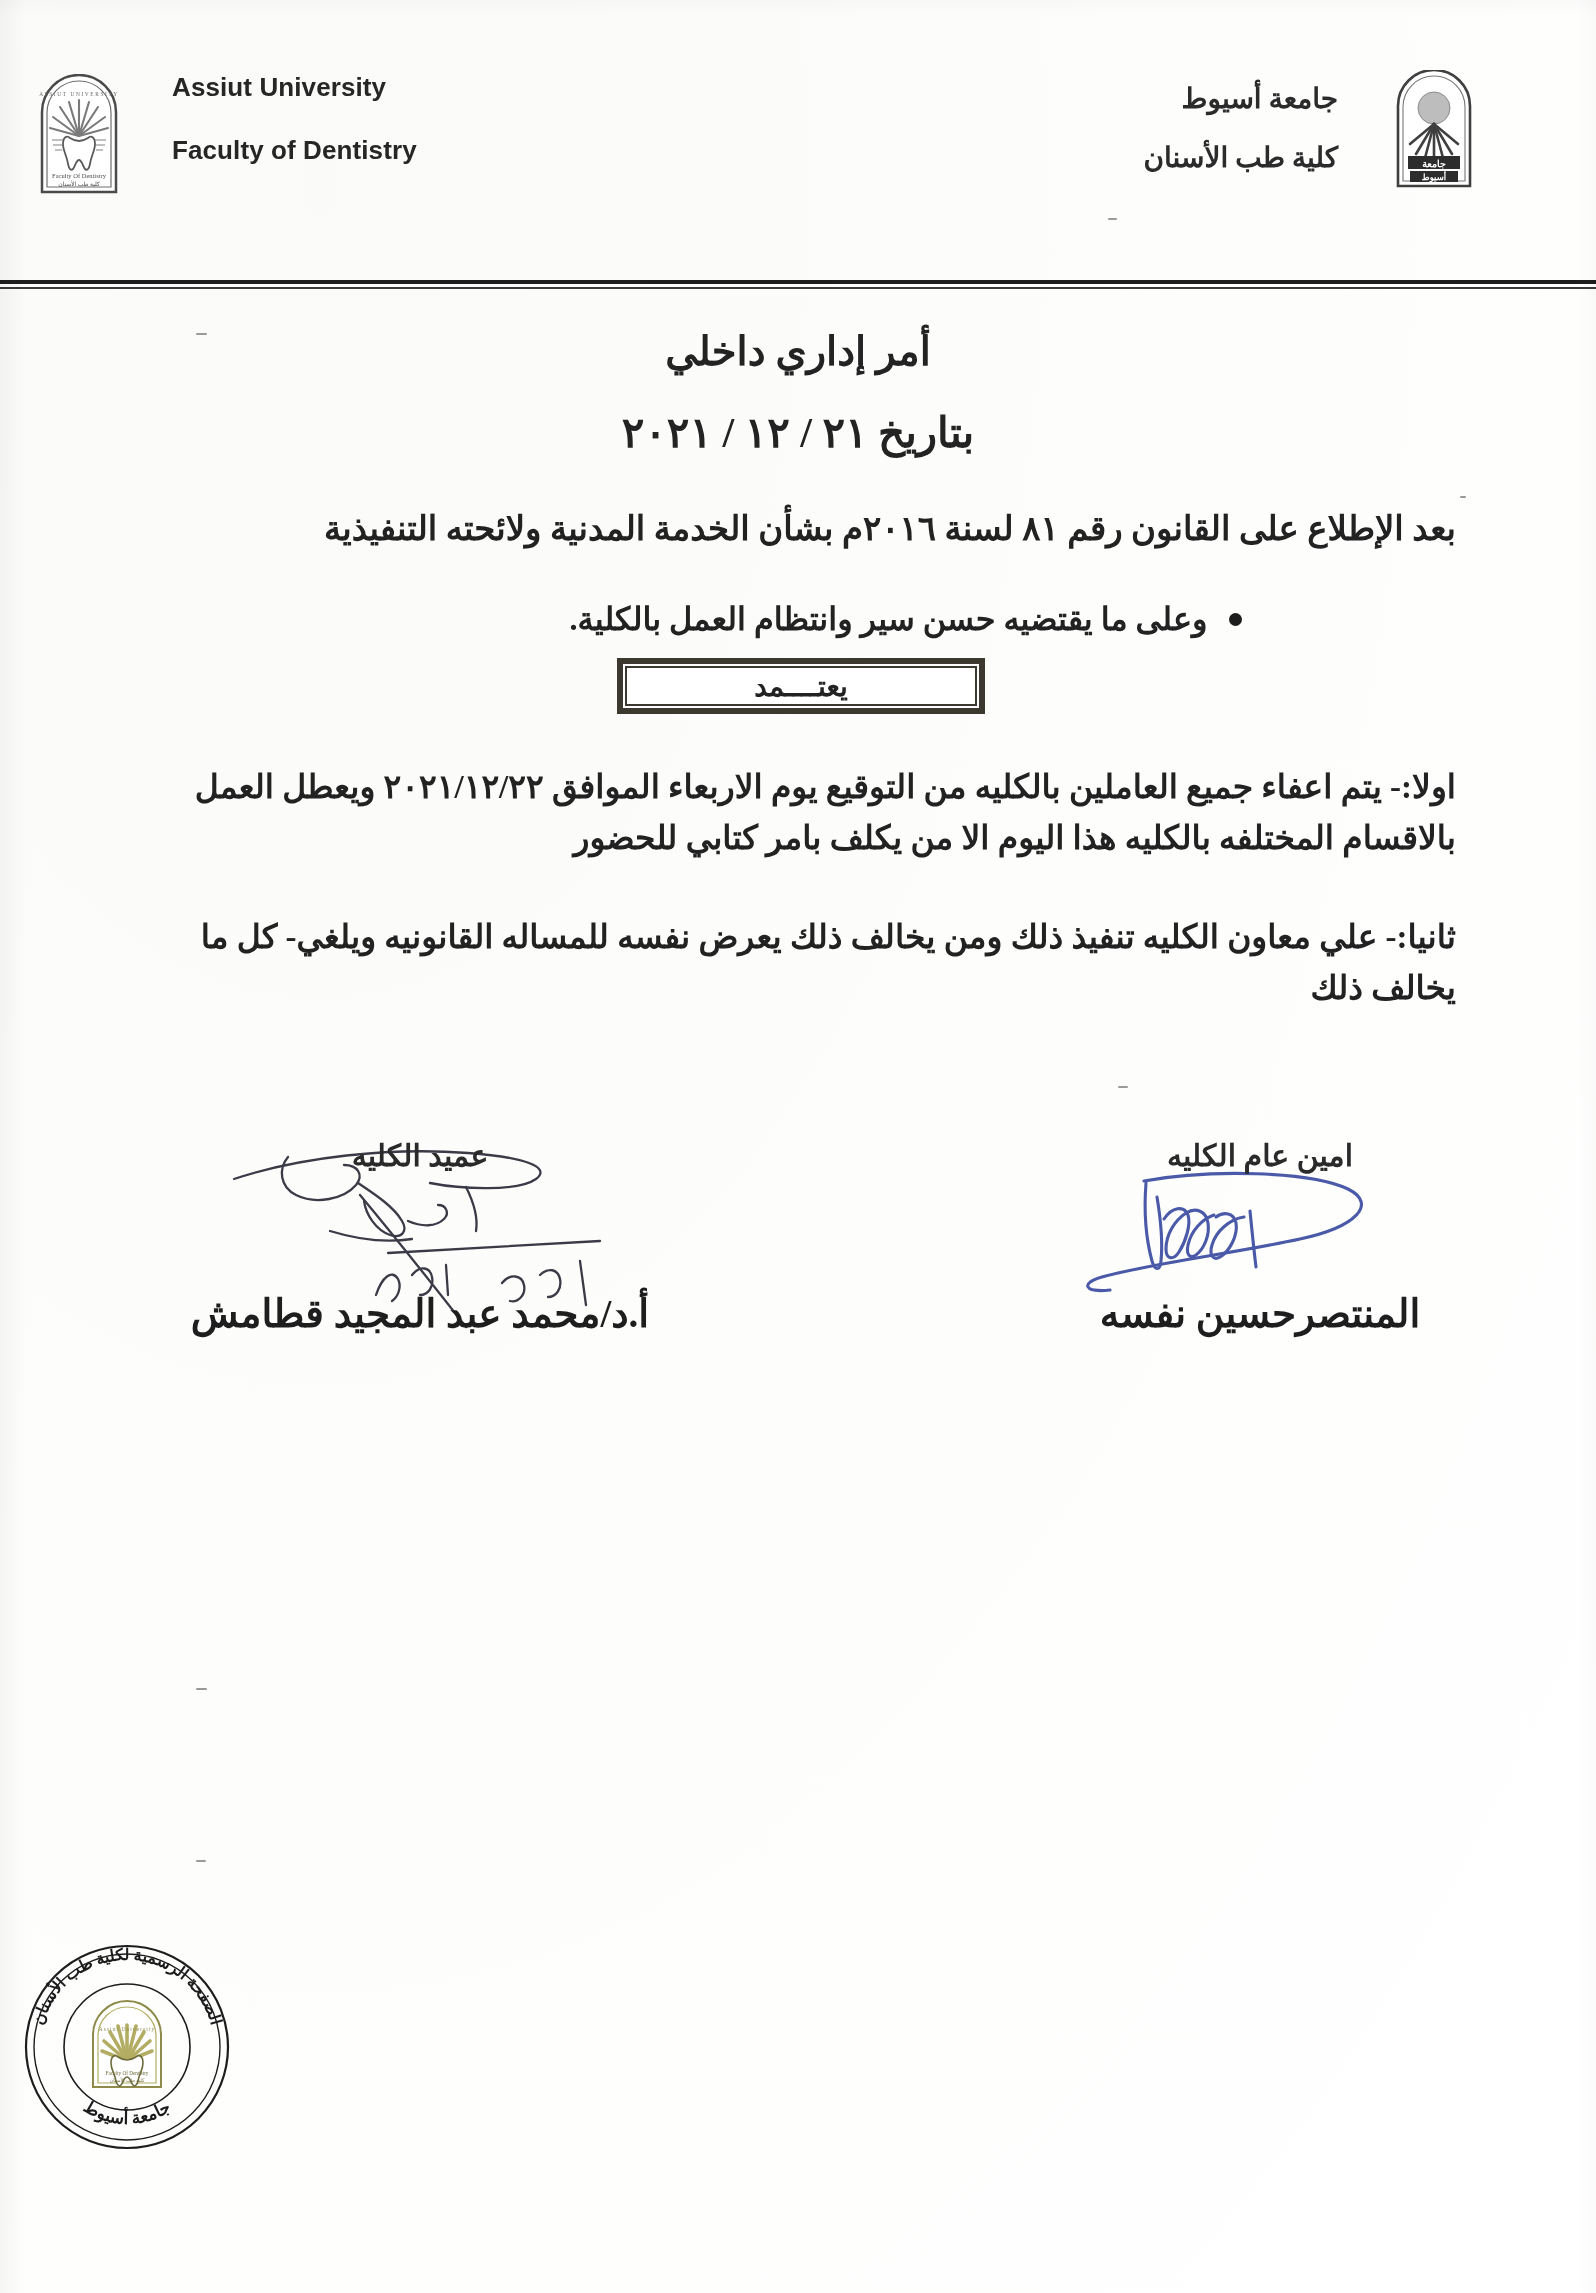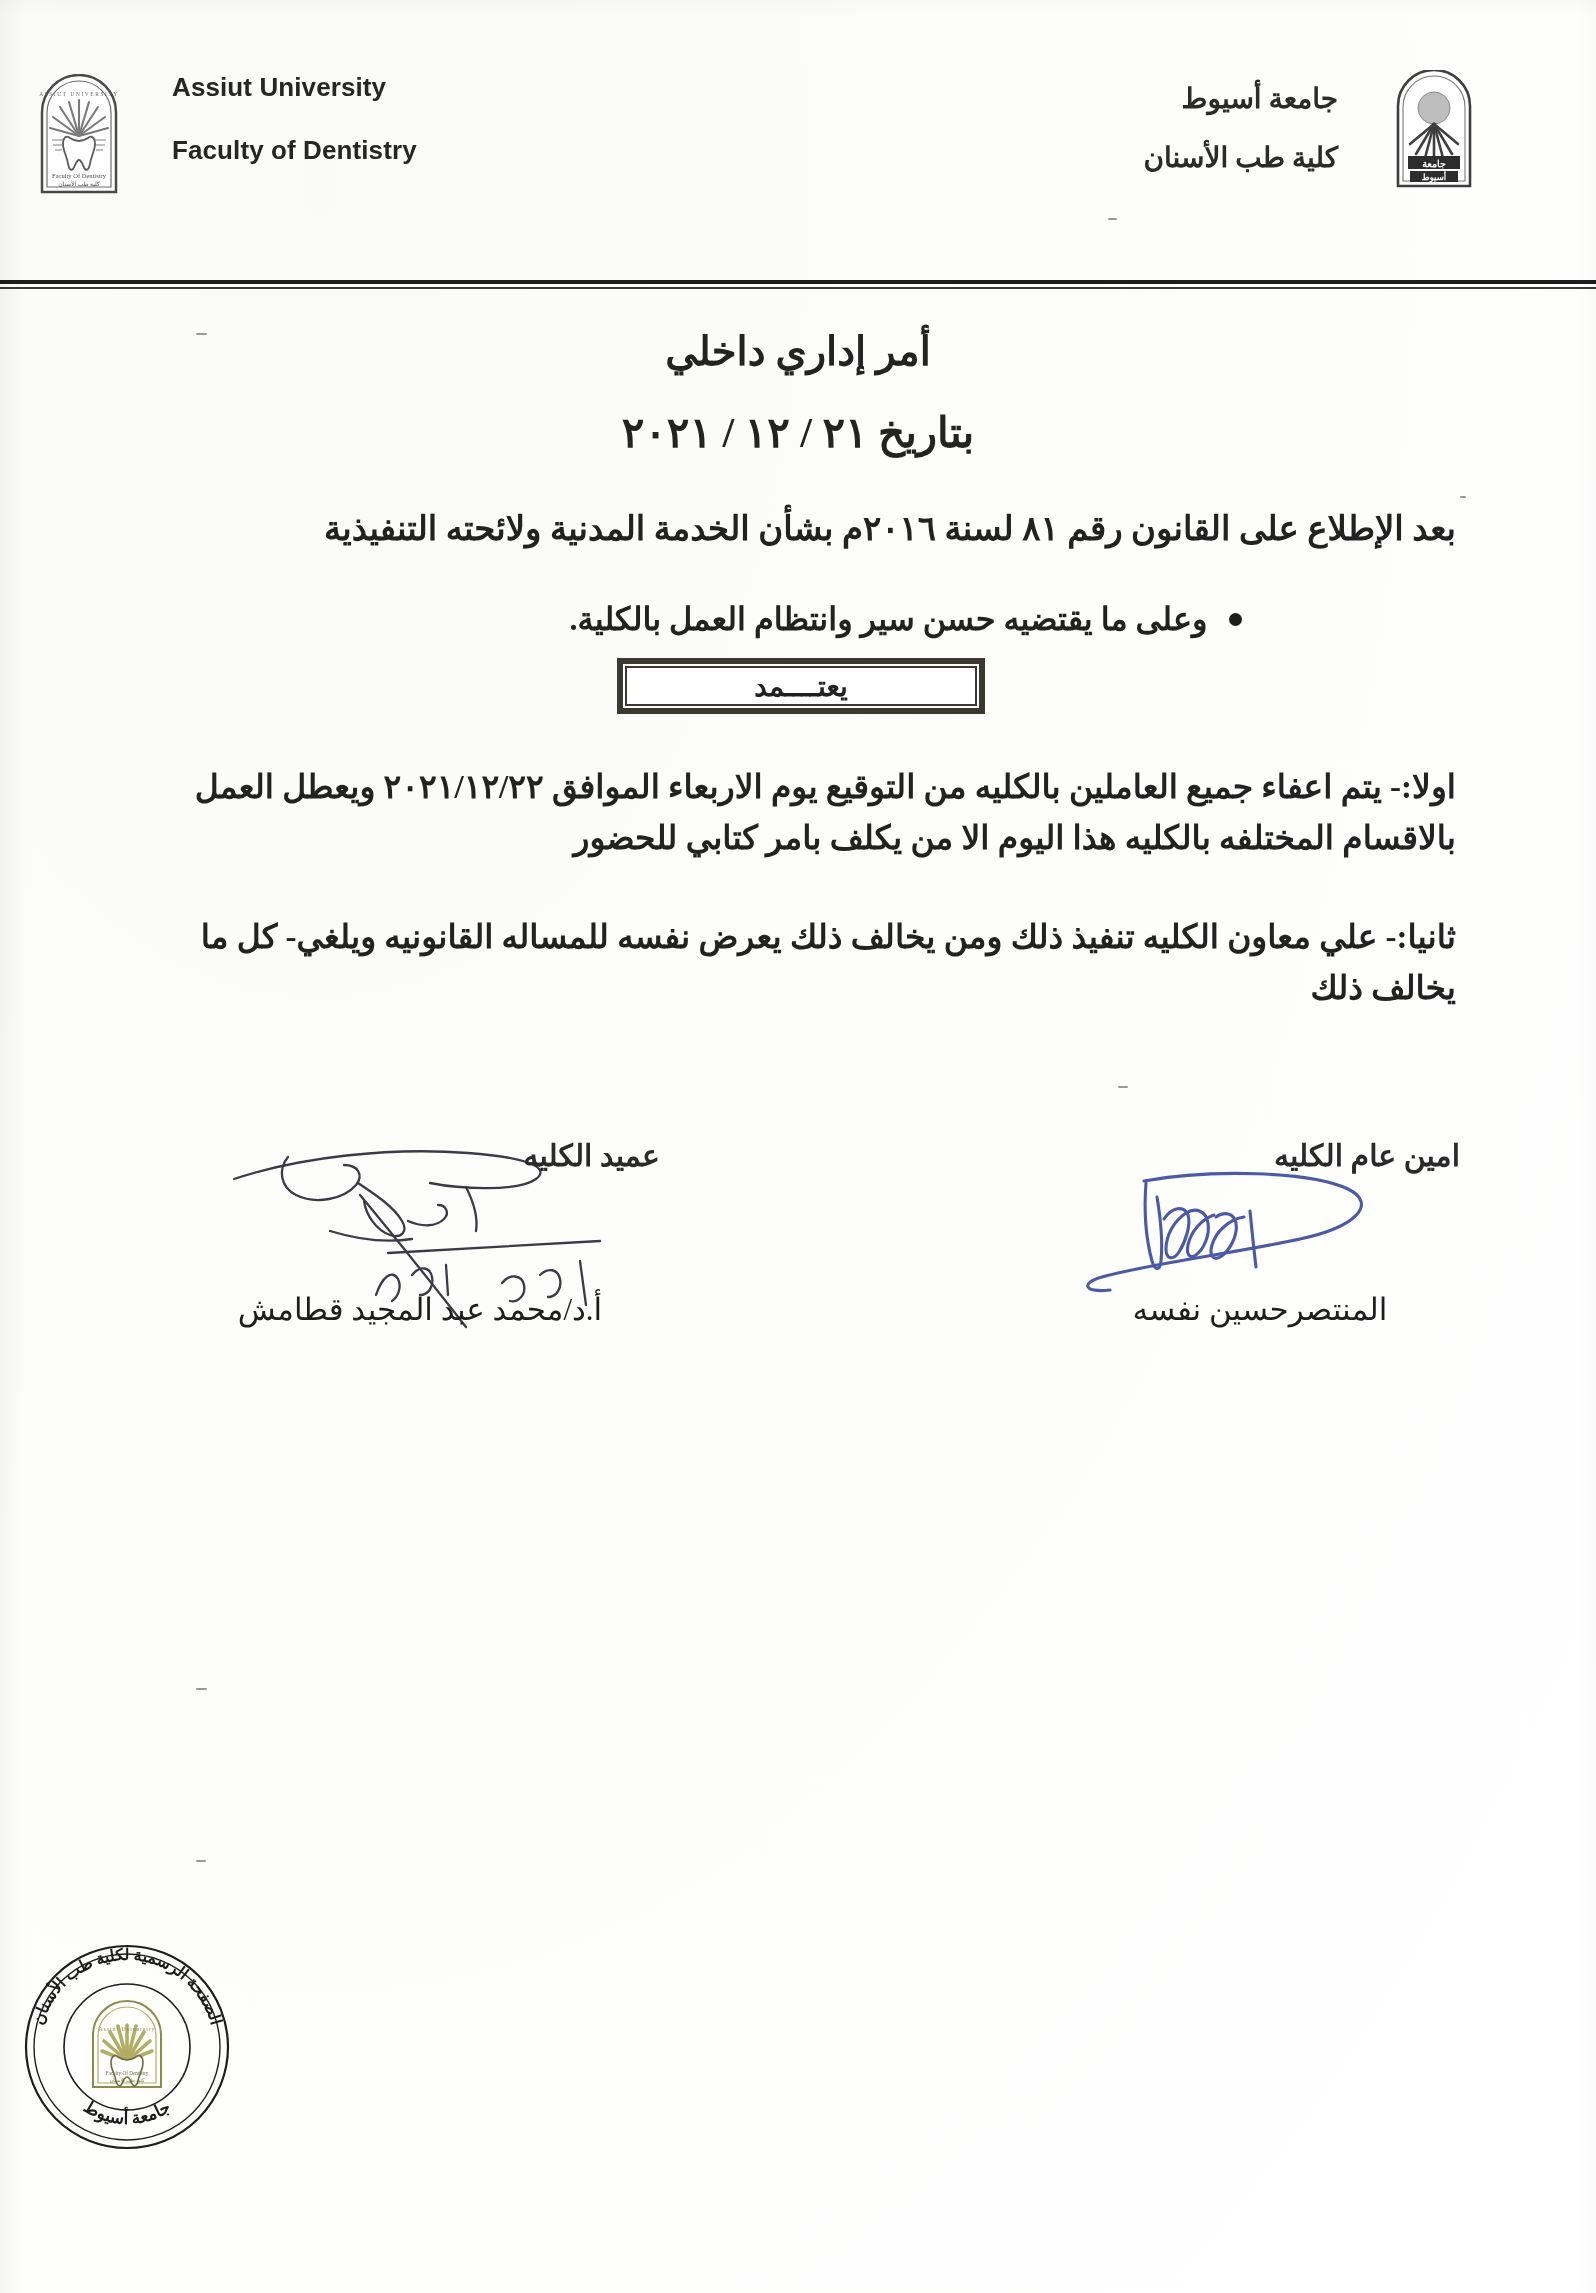--- a/index.html
+++ b/index.html
@@ -217,36 +217,35 @@
   }
   .sig-right { top: 1138px; left: 1060px; width: 400px; }
   .sig-left  { top: 1138px; left: 180px;  width: 480px; }
 
   .sig-role {
     font-size: 30px;
     font-weight: bold;
     color: #2a2a2a;
     position: relative;
     z-index: 3;
-    text-align: right;
   }
   .sig-canvas {
     position: relative;
     height: 118px;
     margin-top: -8px;
   }
   .sig-canvas svg {
     position: absolute;
     left: 0;
     top: -30px;
     overflow: visible;
   }
   .sig-name {
-    font-size: 31px;
-    font-weight: normal;
+    font-size: 39px;
+    font-weight: bold;
     color: #1e1e1e;
     margin-top: 8px;
     position: relative;
     z-index: 3;
   }
 
   
   .stamp {
     position: absolute;
     left: 18px;

